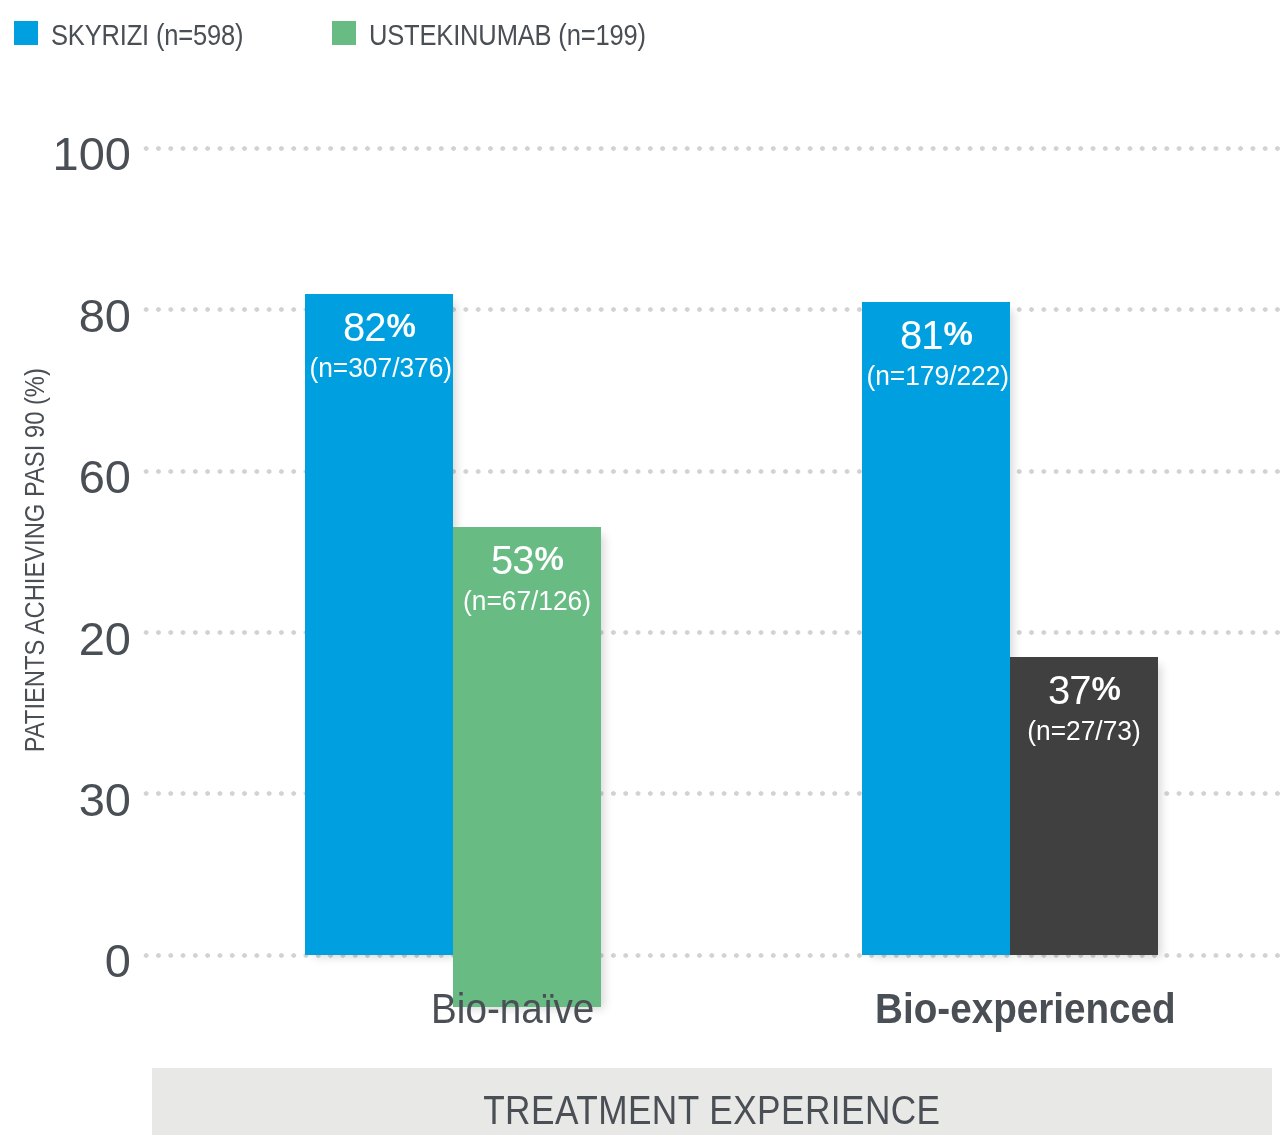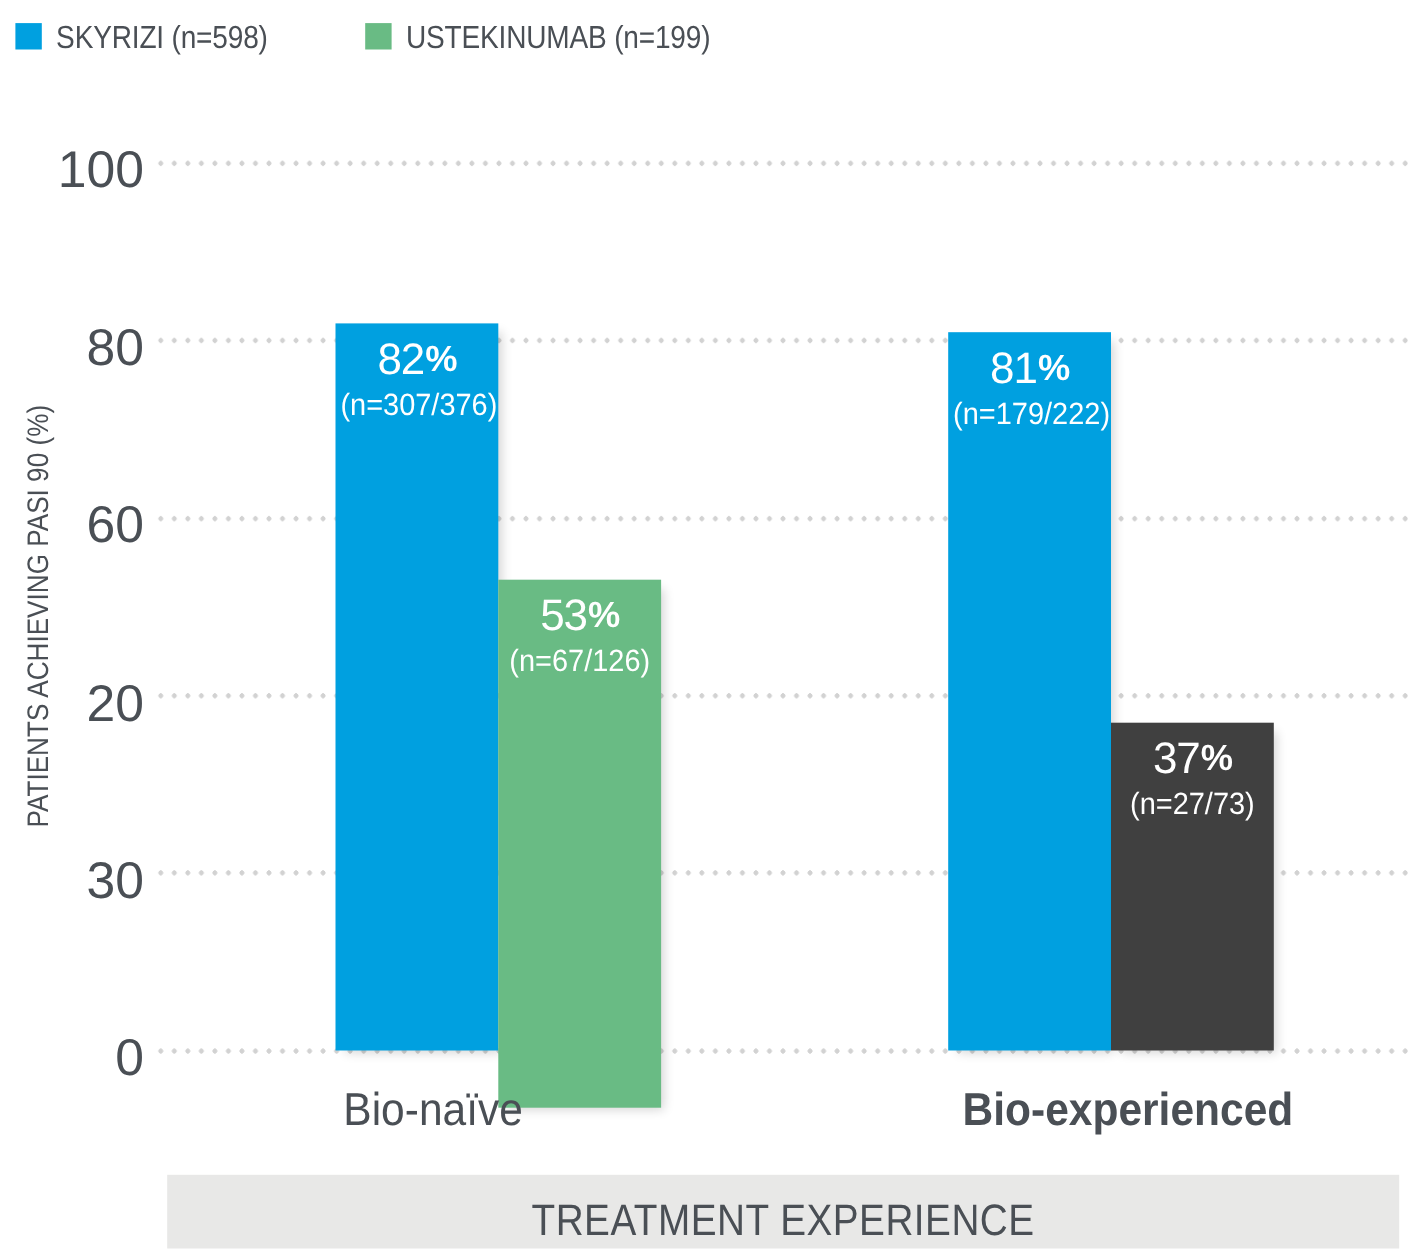--- a/index.html
+++ b/index.html
@@ -131,21 +131,21 @@
     font-size: 28px;
     margin-top: 6px;
     white-space: nowrap;
     transform: scaleX(0.94);
   }
 
   
   .cat-label {
     position: absolute;
     top: 988px;
-    text-align: left;
+    text-align: right;
     font-size: 42px;
     color: #4a4f55;
     line-height: 1;
     white-space: nowrap;
   }
   .cat-label span {
     display: inline-block;
     transform: scaleX(0.92);
   }
 

